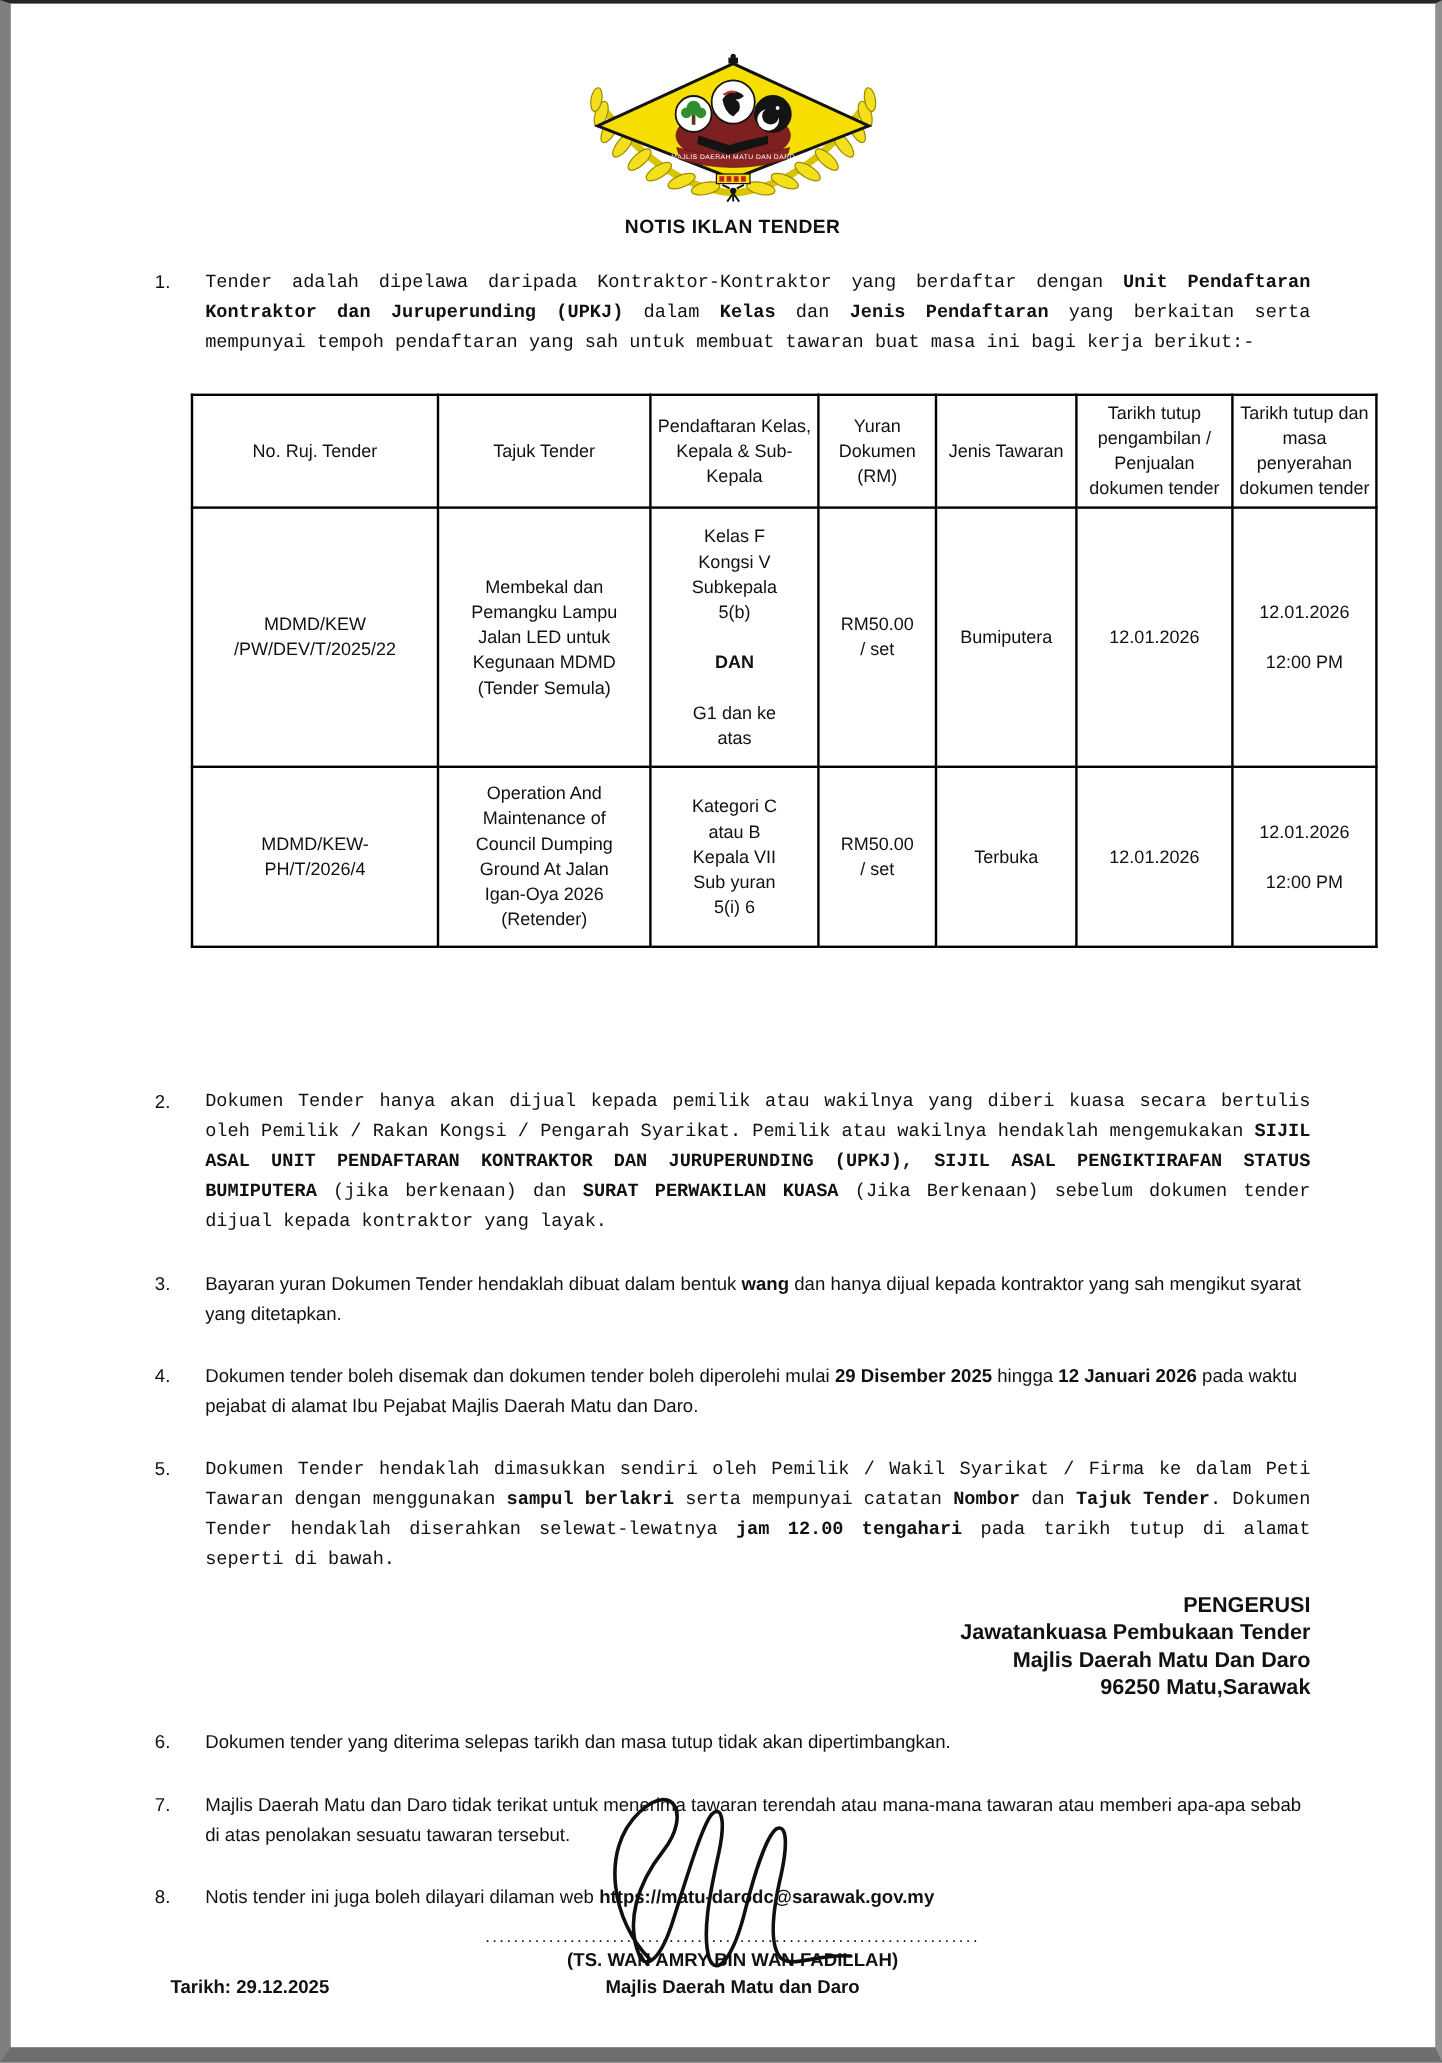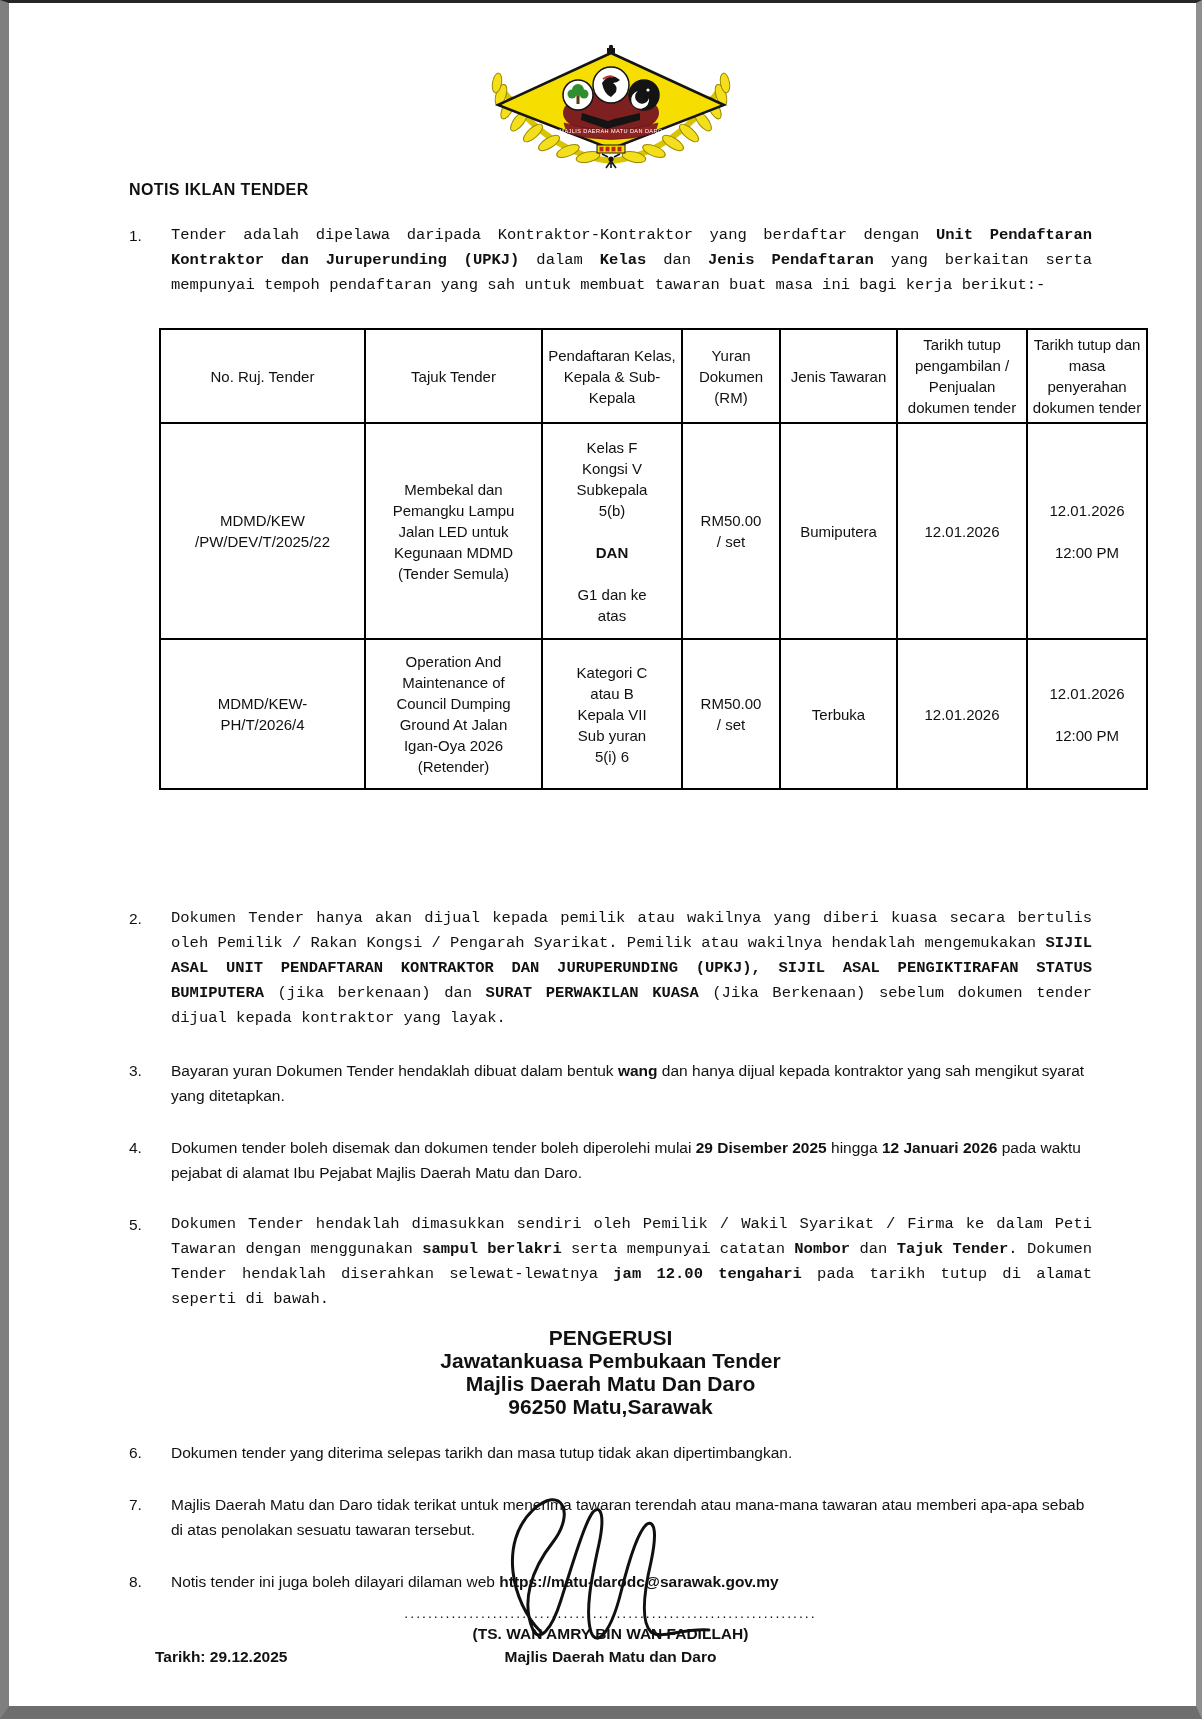--- a/index.html
+++ b/index.html
@@ -7,21 +7,21 @@
     width:1202px;height:1719px;background:#ffffff;position:relative;box-sizing:border-box;
     border-top:3px solid #262626;
     border-left:9px solid #7f7f7f;
     border-right:6px solid #8f8f8f;
     border-bottom:13px solid #6e6e6e;
     font-family:"Liberation Sans","DejaVu Sans",sans-serif;
     color:#111;overflow:hidden;
   }
   .content{padding:40px 104px 0 120px;}
   .crest{display:block;margin:0 auto;}
-  .doc-title{font-weight:bold;font-size:16px;letter-spacing:.4px;margin-top:10px;}
+  .doc-title{text-align:center;font-weight:bold;font-size:16px;letter-spacing:.4px;margin-top:10px;}
   
   .items{}
   #introItems{margin-top:24px;}
   #midItems{margin-top:116px;}
   #endItems{margin-top:22px;}
   .item{display:flex;margin-top:27px;font-size:15.5px;line-height:25px;}
   .items .item:first-child{margin-top:0;}
   .item .num{flex:none;width:42px;}
   .item .body{flex:1;}
   .item .body.j{text-align:justify;font-family:Liberation Mono, monospace;}
@@ -31,27 +31,27 @@
   table.tender{border-collapse:collapse;table-layout:fixed;width:987px;margin-left:30px;margin-top:30px;font-size:15px;}
   table.tender th,table.tender td{border:2px solid #000;text-align:center;vertical-align:middle;padding:4px 4px;font-weight:normal;}
   table.tender thead tr{height:88px;}
   table.tender tbody tr:nth-child(1){height:216px;}
   table.tender tbody tr:nth-child(2){height:150px;}
   table.tender th{line-height:21px;}
   .ln{line-height:21px;}
   .ln.gap{height:21px;}
   col.c1{width:205px}col.c2{width:177px}col.c3{width:140px}col.c4{width:98px}col.c5{width:117px}col.c6{width:130px}col.c7{width:120px}
   
-  .address{margin-top:14px;text-align:center;font-weight:bold;font-size:21px;line-height:23px;}
+  .address{margin-top:14px;text-align:right;font-weight:bold;font-size:18px;line-height:23px;}
   
   .sig{position:relative;width:600px;margin:10px auto 0;text-align:center;font-size:15.5px;line-height:23px;}
   .sig .dots{letter-spacing:2px;font-size:14px;line-height:18px;white-space:nowrap;overflow:hidden;}
   .sig .name,.sig .role,.sig .org{font-weight:bold;}
   .sig-stroke{position:absolute;top:-122px;left:170px;pointer-events:none;}
-  .footer-date{position:absolute;left:146px;bottom:40px;font-weight:bold;font-size:15.5px;}
+  .footer-date{position:absolute;left:133px;bottom:40px;font-weight:bold;font-size:15.5px;}
 </style>
 </head>
 <body>
 
 <div class="frame">
   <div class="content">
 
     <svg class="crest" width="310" height="128" viewBox="0 0 310 128" aria-hidden="true">
 
       <path d="M155,118 Q95,112 45,45" fill="none" stroke="#D9C400" stroke-width="6"></path>

